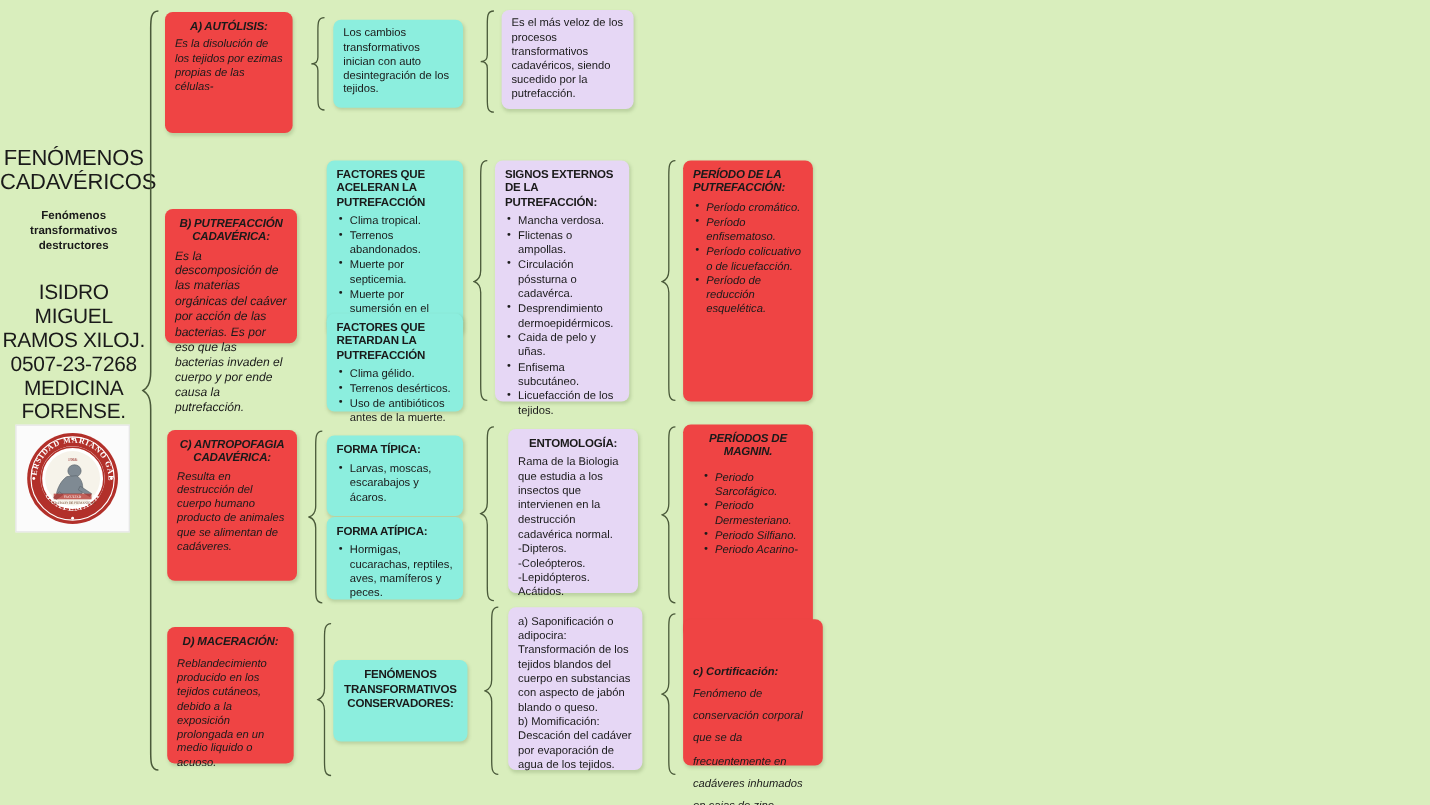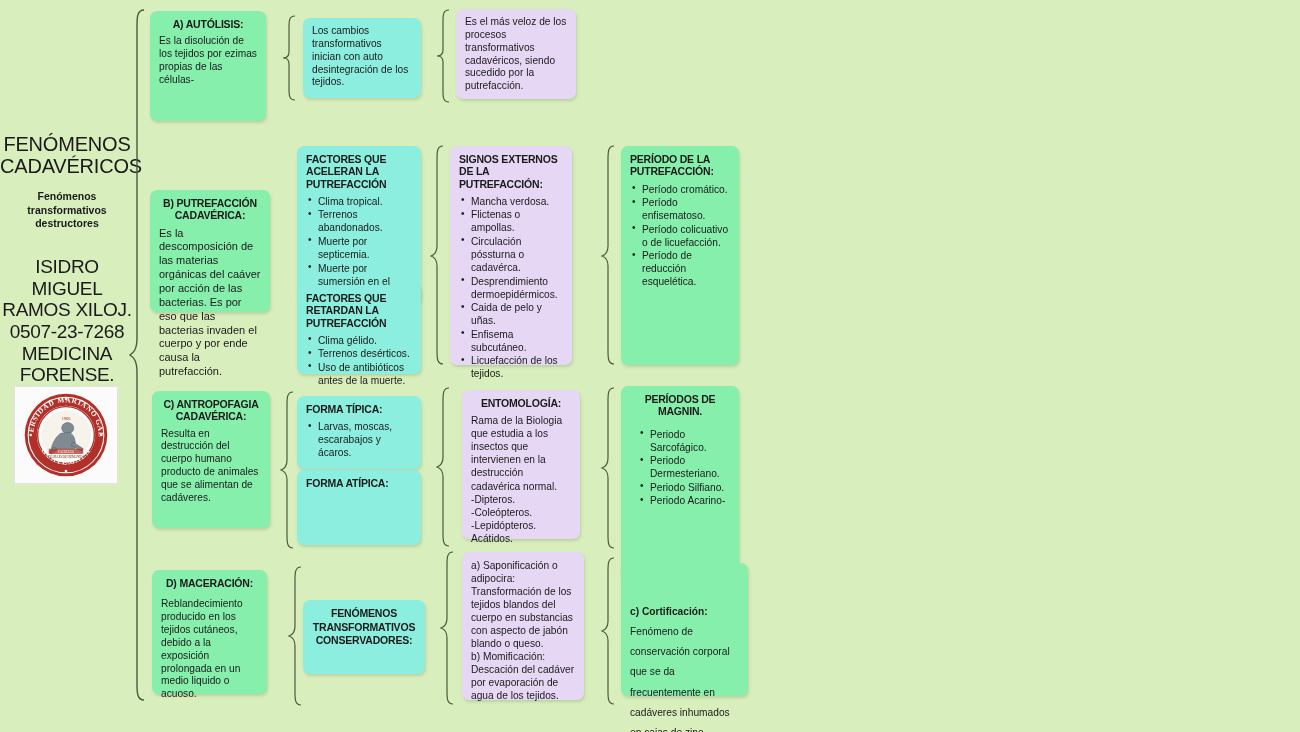--- a/index.html
+++ b/index.html
@@ -12,21 +12,21 @@
   #canvas { position: relative; width: 1300px; height: 732px; background: #d9eebd; }
 
   .box {
     position: absolute;
     border-radius: 7px;
     padding: 7px 9px;
     line-height: 1.26;
     color: #1a1a1a;
     box-shadow: 1px 2px 3px rgba(80,110,60,0.22);
   }
-  .green  { background: #86efac; }
+  .green  { background: #ef4444; font-style: italic; }
   .teal   { background: #8ceede; }
   .purple { background: #e6d7f5; }
 
   .hdr {
     font-weight: bold;
     font-size: 10.5px;
     letter-spacing: -0.2px;
     line-height: 1.17;
     margin-bottom: 5px;
   }
@@ -267,20 +267,23 @@
 
   <div class="box teal" id="b-tipica">
     <div class="hdr">FORMA TÍPICA:</div>
     <ul class="bl">
       <li>Larvas, moscas, escarabajos y ácaros.</li>
     </ul>
   </div>
 
   <div class="box teal" id="b-atipica">
     <div class="hdr">FORMA ATÍPICA:</div>
+    <ul class="bl">
+      <li>Hormigas, cucarachas, reptiles, aves, mamíferos y peces.</li>
+    </ul>
   </div>
 
   <div class="brace" style="left:436px; top:386px;">
     <svg width="16" height="162" viewBox="0 0 16 162">
       <path d="M 13,2 C 7,2 7,8 7,15 L 7,71 C 7,78 4,80 1,81 C 4,82 7,84 7,91 L 7,147 C 7,154 7,160 13,160" fill="none" stroke="#4a5a3a" stroke-width="1.2"></path>
     </svg>
   </div>
 
   <div class="box purple" id="b-entomo">
     <div class="hdr ctr">ENTOMOLOGÍA:</div>

